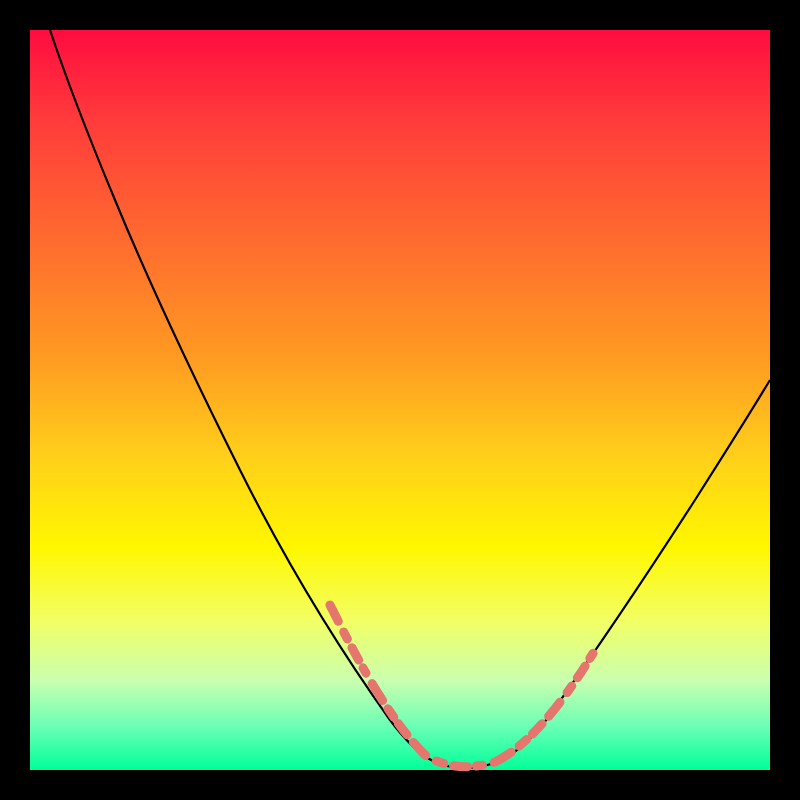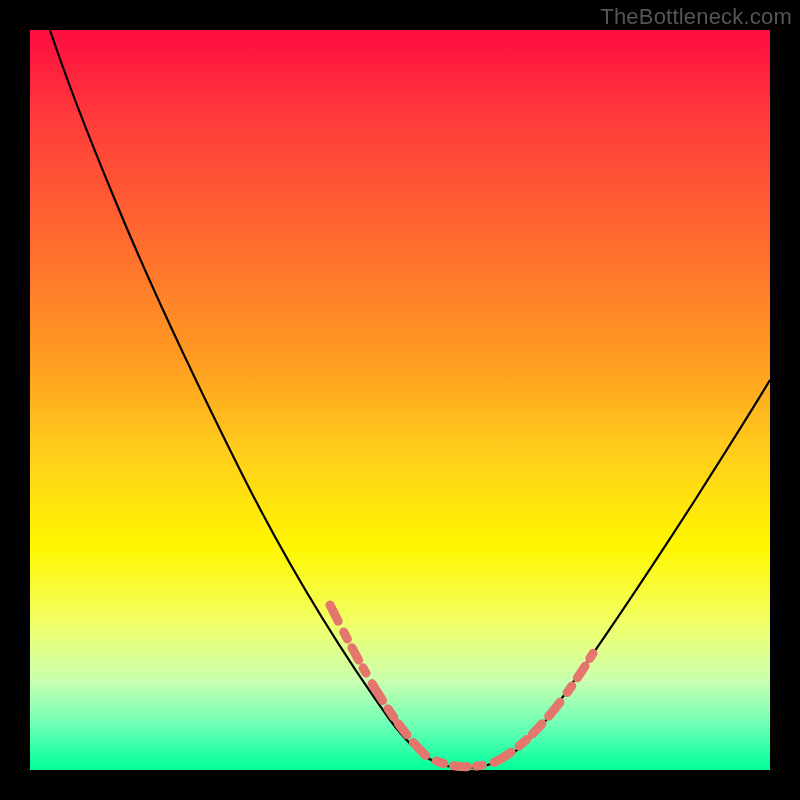--- a/index.html
+++ b/index.html
@@ -72,14 +72,13 @@
                C 465 738, 490 725, 520 685
                C 570 615, 620 540, 665 470
                C 700 415, 725 375, 740 350"></path>
 
       <path class="dot-track" d="M 300 575
                C 330 635, 360 690, 395 725
                C 415 738, 440 740, 465 732
                C 500 715, 535 670, 565 620"></path>
     </svg>
   </div>
-  <div class="watermark">TheBottleneck.com</div>
 </div>
 
 </body></html>

